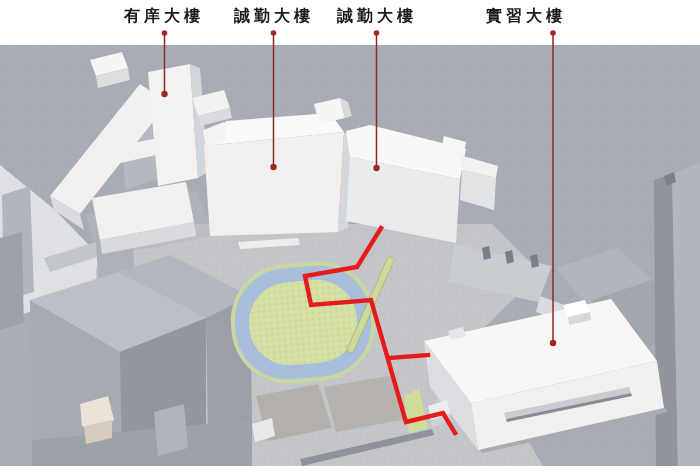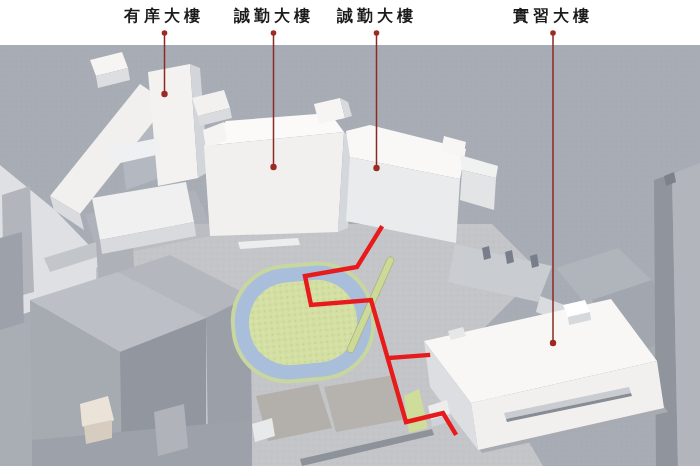--- a/index.html
+++ b/index.html
@@ -194,15 +194,15 @@
         <line class="leader" x1="553" y1="34" x2="553" y2="343"></line>
         <circle class="dot" cx="553" cy="33" r="2.8"></circle>
         <circle class="dot" cx="553" cy="343" r="3.2"></circle>
       </g>
     </g>
   </svg>
 
   <div class="bld-label" style="left:274px">誠勤大樓</div>
   <div class="bld-label" style="left:164px">有庠大樓</div>
   <div class="bld-label" style="left:377px">誠勤大樓</div>
-  <div class="bld-label" style="left:553px">實習大樓</div>
+  <div class="bld-label" style="left:526px">實習大樓</div>
 
 </div>
 
 </body></html>

